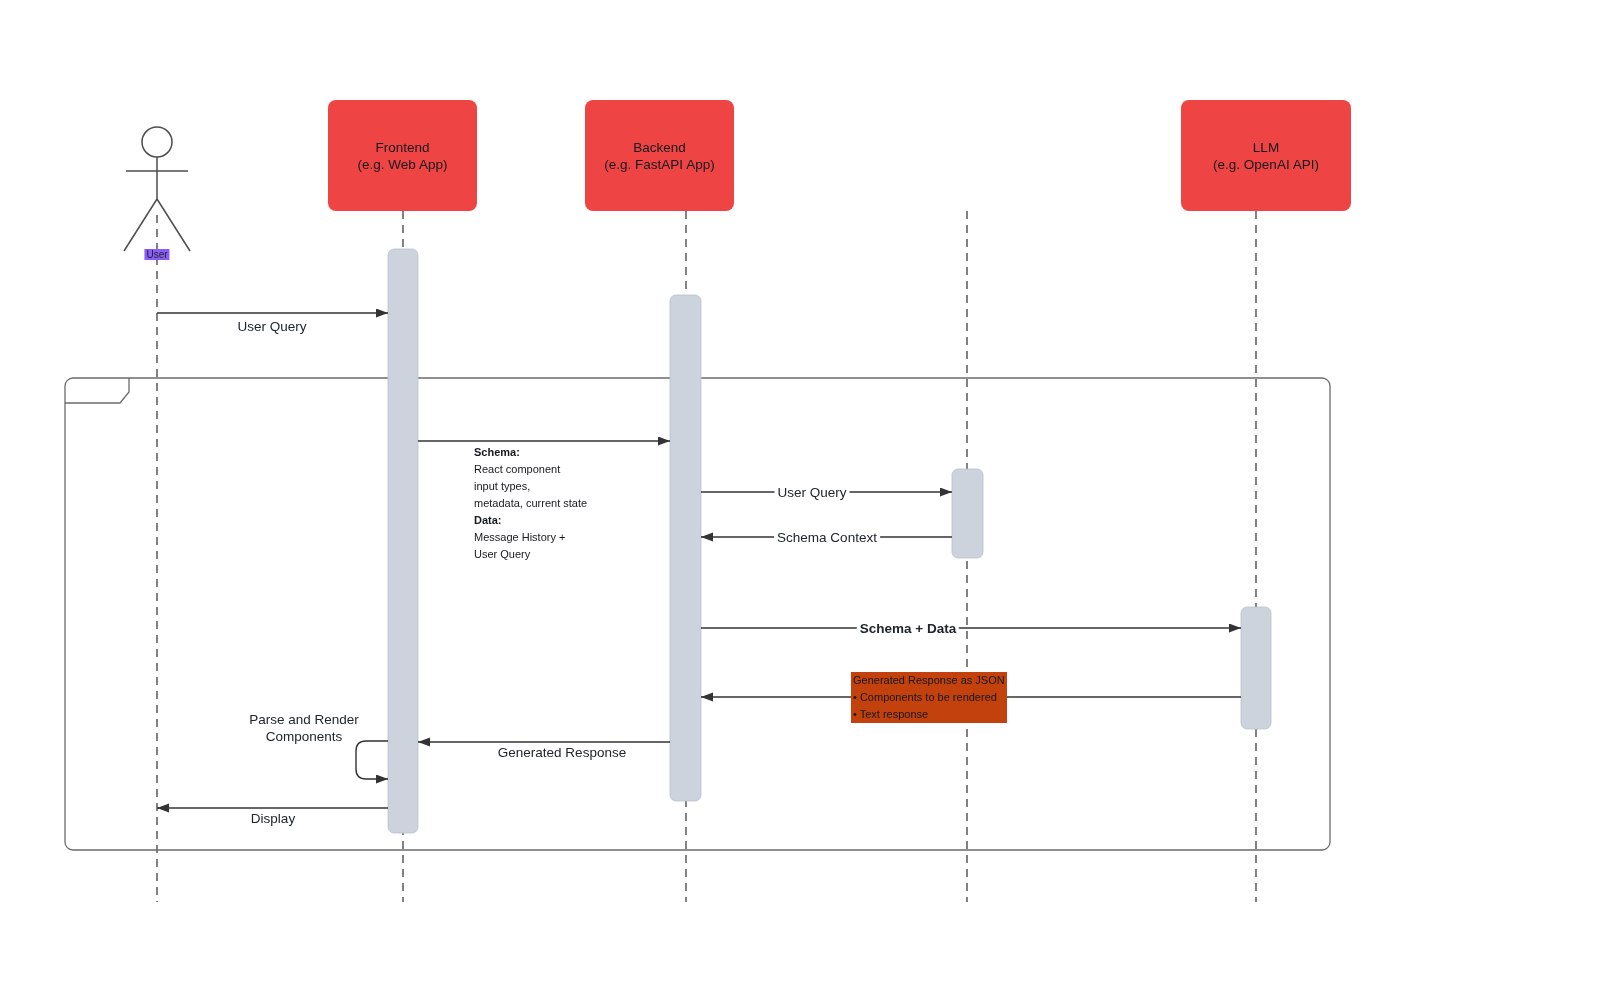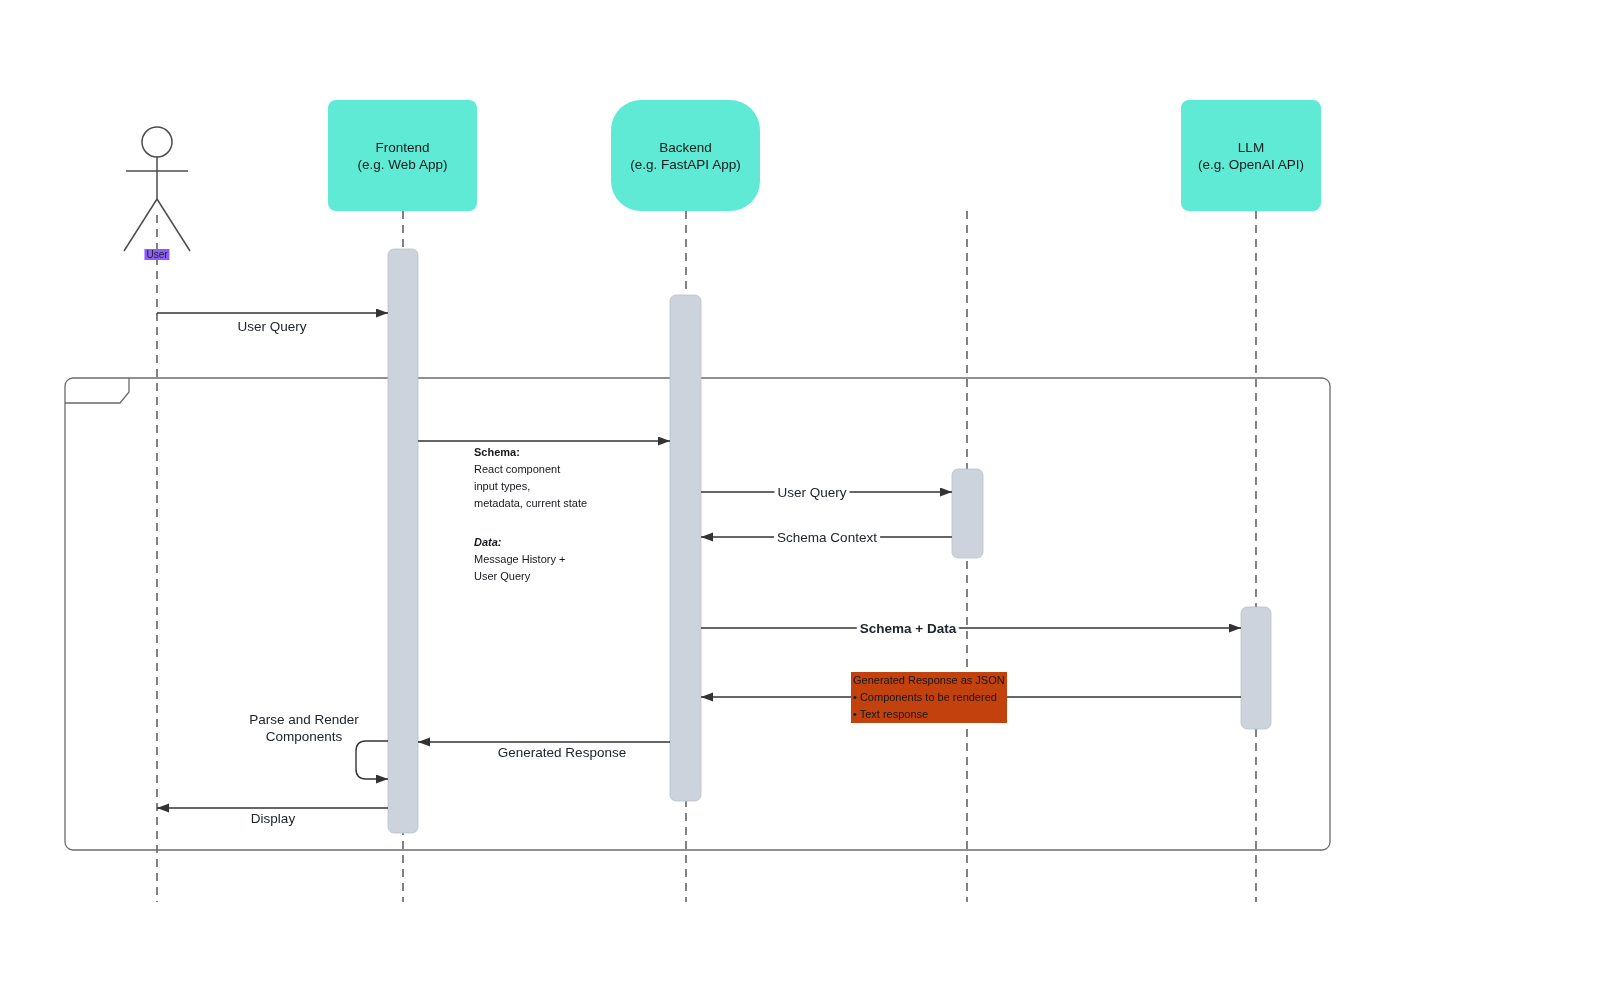--- a/index.html
+++ b/index.html
@@ -1,37 +1,37 @@
 <!DOCTYPE html>
 <html><head>
 <meta charset="utf-8">
 <style>
   html,body{margin:0;padding:0;background:#fff;font-family:"Liberation Sans",sans-serif;}
   .canvas{position:relative;width:1600px;height:993px;background:#ffffff;overflow:hidden;}
   svg.layer{position:absolute;left:0;top:0;}
 
   .participant{
     position:absolute;top:100px;width:149px;height:111px;
-    background:#5eead4;border-radius:8px;
+    background:#ef4444;border-radius:8px;
     display:flex;flex-direction:column;align-items:center;justify-content:center;
     color:#16191d;font-size:13.5px;line-height:17px;text-align:center;
   }
   .msg-label{
     position:absolute;transform:translateX(-50%);
     font-size:13.5px;color:#20262e;white-space:nowrap;line-height:17px;
   }
   .onl{transform:translate(-50%,-50%);background:#ffffff;padding:0 3px;}
   .bold{font-weight:bold;}
   .center2{text-align:center;}
   .note{
     position:absolute;font-size:11px;color:#16191d;
     line-height:17px;white-space:nowrap;
   }
   .note .nb{font-weight:bold;}
-  .note .gap{margin-top:22px;font-style:italic;}
+  .note .gap{margin-top:0;}
   .resp{background:#c2410c;padding:0 2px;}
   .actor-label{
     position:absolute;transform:translateX(-50%);
     background:#8b5cf6;padding:0 2px;font-size:10px;color:#20262e;
   }
 </style>
 </head>
 <body>
 
 <div class="canvas">
@@ -81,25 +81,25 @@
       <line x1="670" y1="742" x2="418" y2="742" marker-end="url(#arr)"></line>
       <path d="M388,741 H366 Q356,741 356,751 V769 Q356,779 366,779 H388" marker-end="url(#arr)"></path>
       <line x1="388" y1="808" x2="157" y2="808" marker-end="url(#arr)"></line>
     </g>
   </svg>
 
   <div class="participant" style="left:328px;">
     <div>Frontend</div>
     <div>(e.g. Web App)</div>
   </div>
-  <div class="participant" style="left:611px;border-radius:30px;">
+  <div class="participant" style="left:585px;">
     <div>Backend</div>
     <div>(e.g. FastAPI App)</div>
   </div>
-  <div class="participant" style="left:1181px;width:140px;">
+  <div class="participant" style="left:1181px;width:170px;">
     <div>LLM</div>
     <div>(e.g. OpenAI API)</div>
   </div>
 
   <div class="actor-label" style="left:157px;top:249px;">User</div>
 
   <div class="msg-label" style="left:272px;top:318px;">User Query</div>
 
   <div class="note" style="left:474px;top:444px;">
     <div class="nb">Schema:</div>

